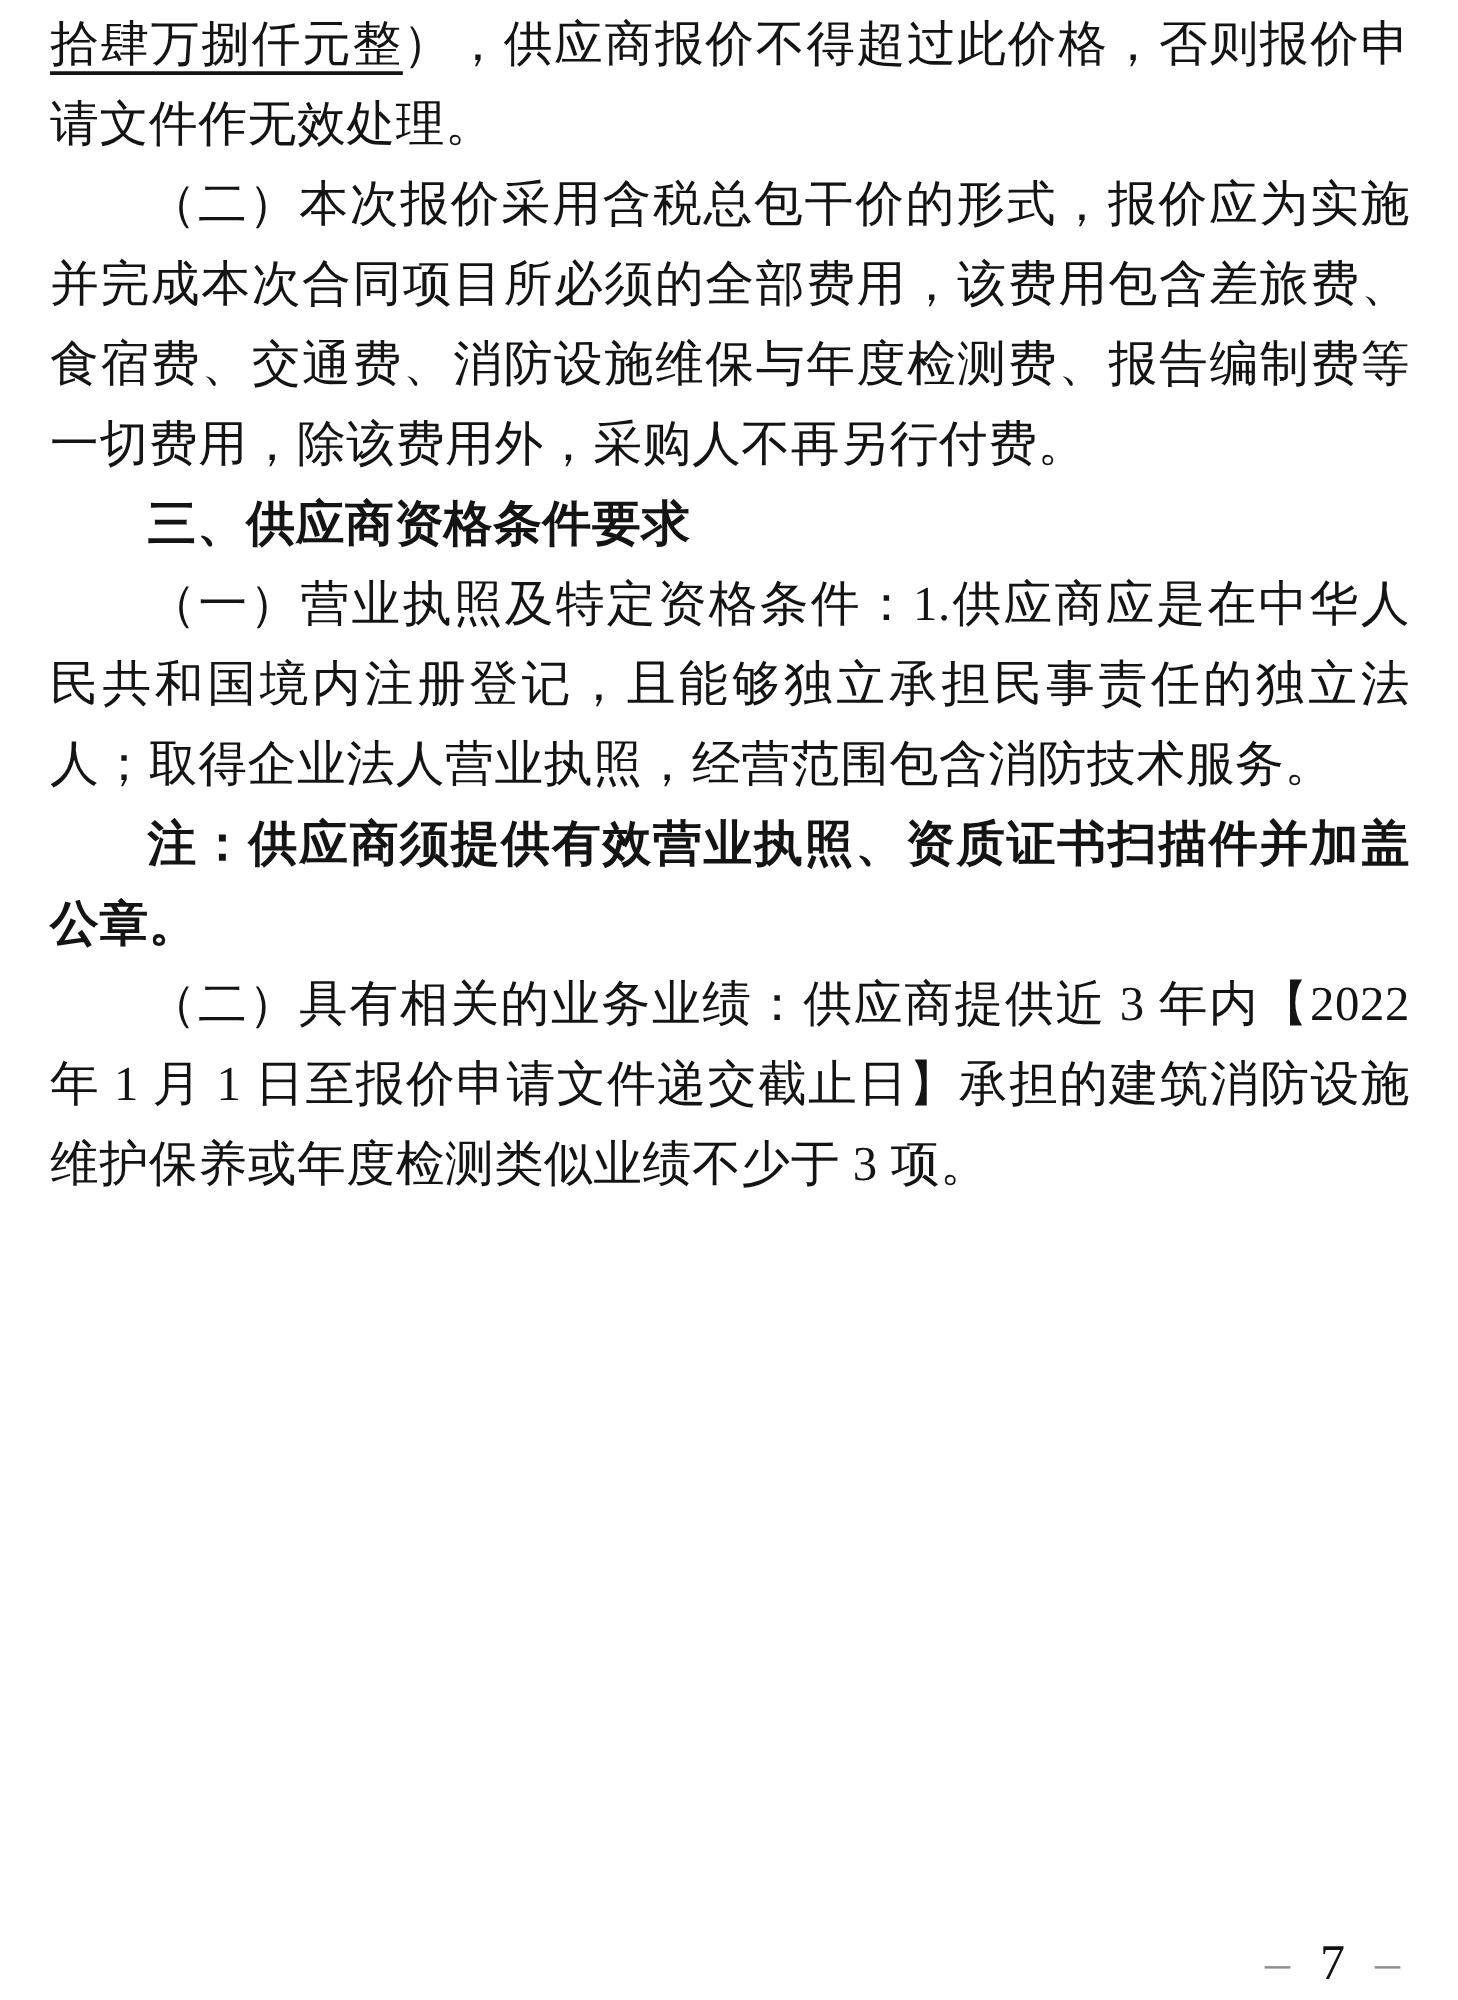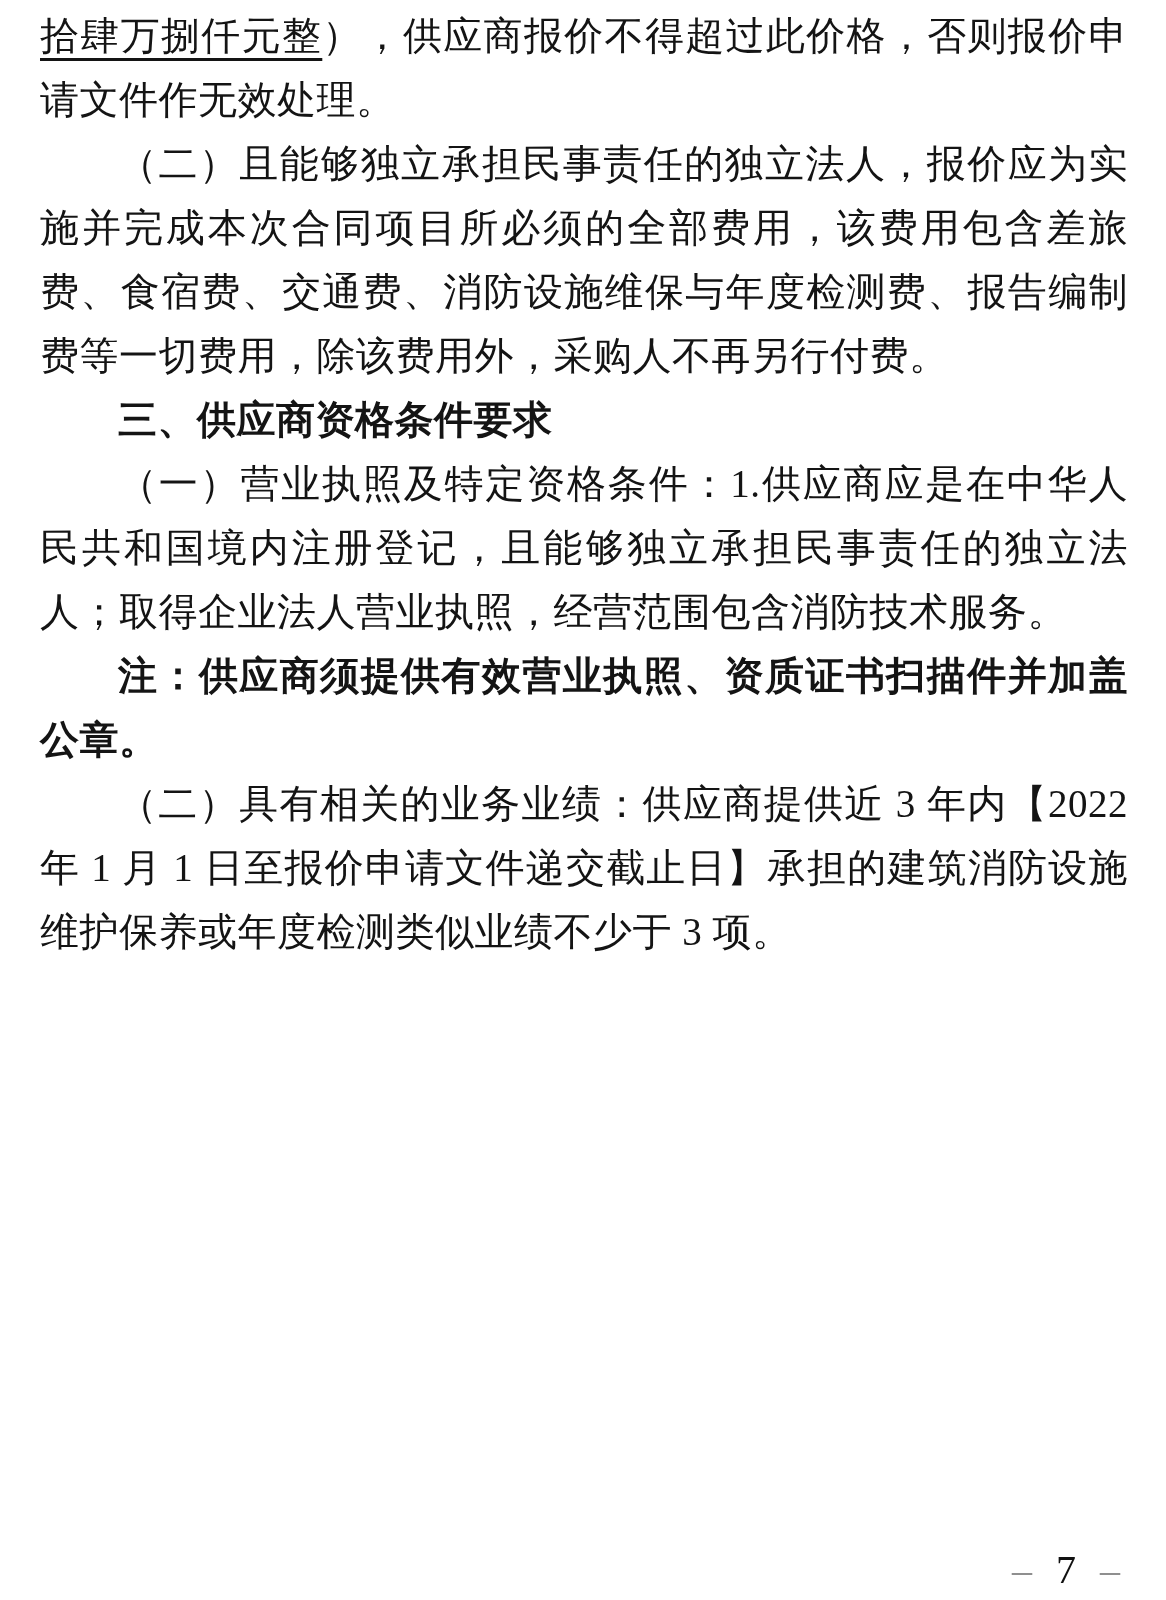--- a/index.html
+++ b/index.html
@@ -61,21 +61,21 @@
   .footer .num {
     color: #111111;
   }
 </style>
 </head>
 <body>
 
 <div class="page">
   <div class="content">
       <p class="para no-indent"><span class="seg-underline">拾肆万捌仟元整</span><span class="seg-normal">），供应商报价不得超过此价格，否则报价申请文件作无效处理。</span></p>
-      <p class="para"><span class="seg-normal">（二）且能够独立承担民事责任的独立法人，报价应为实施并完成本次合同项目所必须的全部费用，该费用包含差旅费、食宿费、交通费、消防设施维保与年度检测费、报告编制费等一切费用，除该费用外，采购人不再另行付费。</span></p>
+      <p class="para"><span class="seg-normal">（二）本次报价采用含税总包干价的形式，报价应为实施并完成本次合同项目所必须的全部费用，该费用包含差旅费、食宿费、交通费、消防设施维保与年度检测费、报告编制费等一切费用，除该费用外，采购人不再另行付费。</span></p>
       <p class="para heading"><span class="seg-bold">三、供应商资格条件要求</span></p>
       <p class="para"><span class="seg-normal">（一）营业执照及特定资格条件：1.供应商应是在中华人民共和国境内注册登记，且能够独立承担民事责任的独立法人；取得企业法人营业执照，经营范围包含消防技术服务。</span></p>
       <p class="para"><span class="seg-bold">注：供应商须提供有效营业执照、资质证书扫描件并加盖公章。</span></p>
       <p class="para"><span class="seg-normal">（二）具有相关的业务业绩：供应商提供近 3 年内【2022 年 1 月 1 日至报价申请文件递交截止日】承担的建筑消防设施维护保养或年度检测类似业绩不少于 3 项。</span></p>
     </div>
   <div class="footer">
     <span class="dash">–</span>
     <span class="num">7</span>
     <span class="dash">–</span>
   </div>

